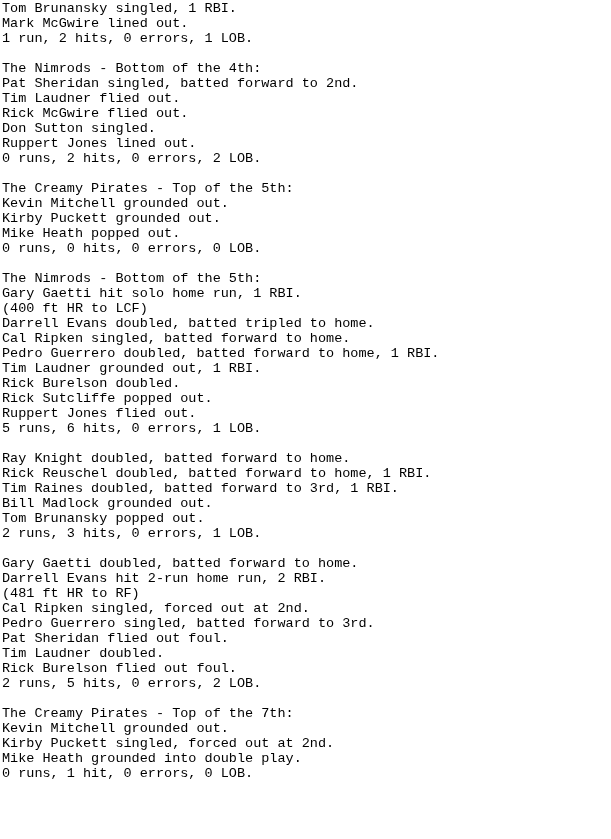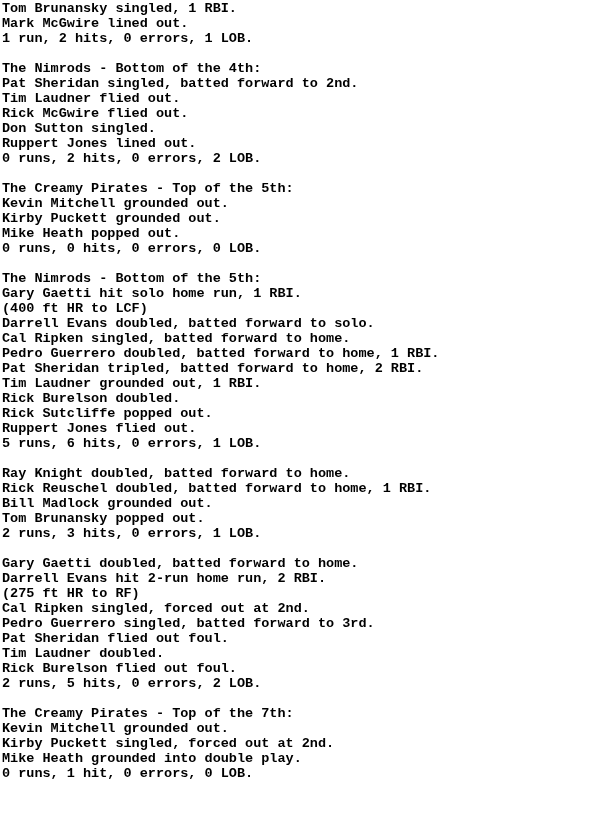--- a/index.html
+++ b/index.html
@@ -18,21 +18,21 @@
   }
   main[data-name="game-log"] {
     padding: 1px 0 0 2px;
   }
   section[data-name="inning-block"] + section[data-name="inning-block"] {
     margin-top: 15px; 
   }
   .log-line {
     white-space: pre;
     height: 15px;
-    font-weight: 700;
+    font-weight: 400;
     letter-spacing: 0;
   }
 </style>
 </head>
 <body>
 
 <main data-name="game-log">
     <section data-name="inning-block">
       <div class="log-line" data-name="play-line">Tom Brunansky singled, 1 RBI.</div>
       <div class="log-line" data-name="play-line">Mark McGwire lined out.</div>
@@ -51,41 +51,41 @@
       <div class="log-line" data-name="inning-header">The Creamy Pirates - Top of the 5th:</div>
       <div class="log-line" data-name="play-line">Kevin Mitchell grounded out.</div>
       <div class="log-line" data-name="play-line">Kirby Puckett grounded out.</div>
       <div class="log-line" data-name="play-line">Mike Heath popped out.</div>
       <div class="log-line" data-name="play-line">0 runs, 0 hits, 0 errors, 0 LOB.</div>
     </section>
     <section data-name="inning-block">
       <div class="log-line" data-name="inning-header">The Nimrods - Bottom of the 5th:</div>
       <div class="log-line" data-name="play-line">Gary Gaetti hit solo home run, 1 RBI.</div>
       <div class="log-line" data-name="play-line">(400 ft HR to LCF)</div>
-      <div class="log-line" data-name="play-line">Darrell Evans doubled, batted forward to solo.</div>
+      <div class="log-line" data-name="play-line">Darrell Evans doubled, batted tripled to home.</div>
       <div class="log-line" data-name="play-line">Cal Ripken singled, batted forward to home.</div>
       <div class="log-line" data-name="play-line">Pedro Guerrero doubled, batted forward to home, 1 RBI.</div>
-      <div class="log-line" data-name="play-line">Pat Sheridan tripled, batted forward to home, 2 RBI.</div>
       <div class="log-line" data-name="play-line">Tim Laudner grounded out, 1 RBI.</div>
       <div class="log-line" data-name="play-line">Rick Burelson doubled.</div>
       <div class="log-line" data-name="play-line">Rick Sutcliffe popped out.</div>
       <div class="log-line" data-name="play-line">Ruppert Jones flied out.</div>
       <div class="log-line" data-name="play-line">5 runs, 6 hits, 0 errors, 1 LOB.</div>
     </section>
     <section data-name="inning-block">
       <div class="log-line" data-name="play-line">Ray Knight doubled, batted forward to home.</div>
       <div class="log-line" data-name="play-line">Rick Reuschel doubled, batted forward to home, 1 RBI.</div>
+      <div class="log-line" data-name="play-line">Tim Raines doubled, batted forward to 3rd, 1 RBI.</div>
       <div class="log-line" data-name="play-line">Bill Madlock grounded out.</div>
       <div class="log-line" data-name="play-line">Tom Brunansky popped out.</div>
       <div class="log-line" data-name="play-line">2 runs, 3 hits, 0 errors, 1 LOB.</div>
     </section>
     <section data-name="inning-block">
       <div class="log-line" data-name="play-line">Gary Gaetti doubled, batted forward to home.</div>
       <div class="log-line" data-name="play-line">Darrell Evans hit 2-run home run, 2 RBI.</div>
-      <div class="log-line" data-name="play-line">(275 ft HR to RF)</div>
+      <div class="log-line" data-name="play-line">(481 ft HR to RF)</div>
       <div class="log-line" data-name="play-line">Cal Ripken singled, forced out at 2nd.</div>
       <div class="log-line" data-name="play-line">Pedro Guerrero singled, batted forward to 3rd.</div>
       <div class="log-line" data-name="play-line">Pat Sheridan flied out foul.</div>
       <div class="log-line" data-name="play-line">Tim Laudner doubled.</div>
       <div class="log-line" data-name="play-line">Rick Burelson flied out foul.</div>
       <div class="log-line" data-name="play-line">2 runs, 5 hits, 0 errors, 2 LOB.</div>
     </section>
     <section data-name="inning-block">
       <div class="log-line" data-name="inning-header">The Creamy Pirates - Top of the 7th:</div>
       <div class="log-line" data-name="play-line">Kevin Mitchell grounded out.</div>

